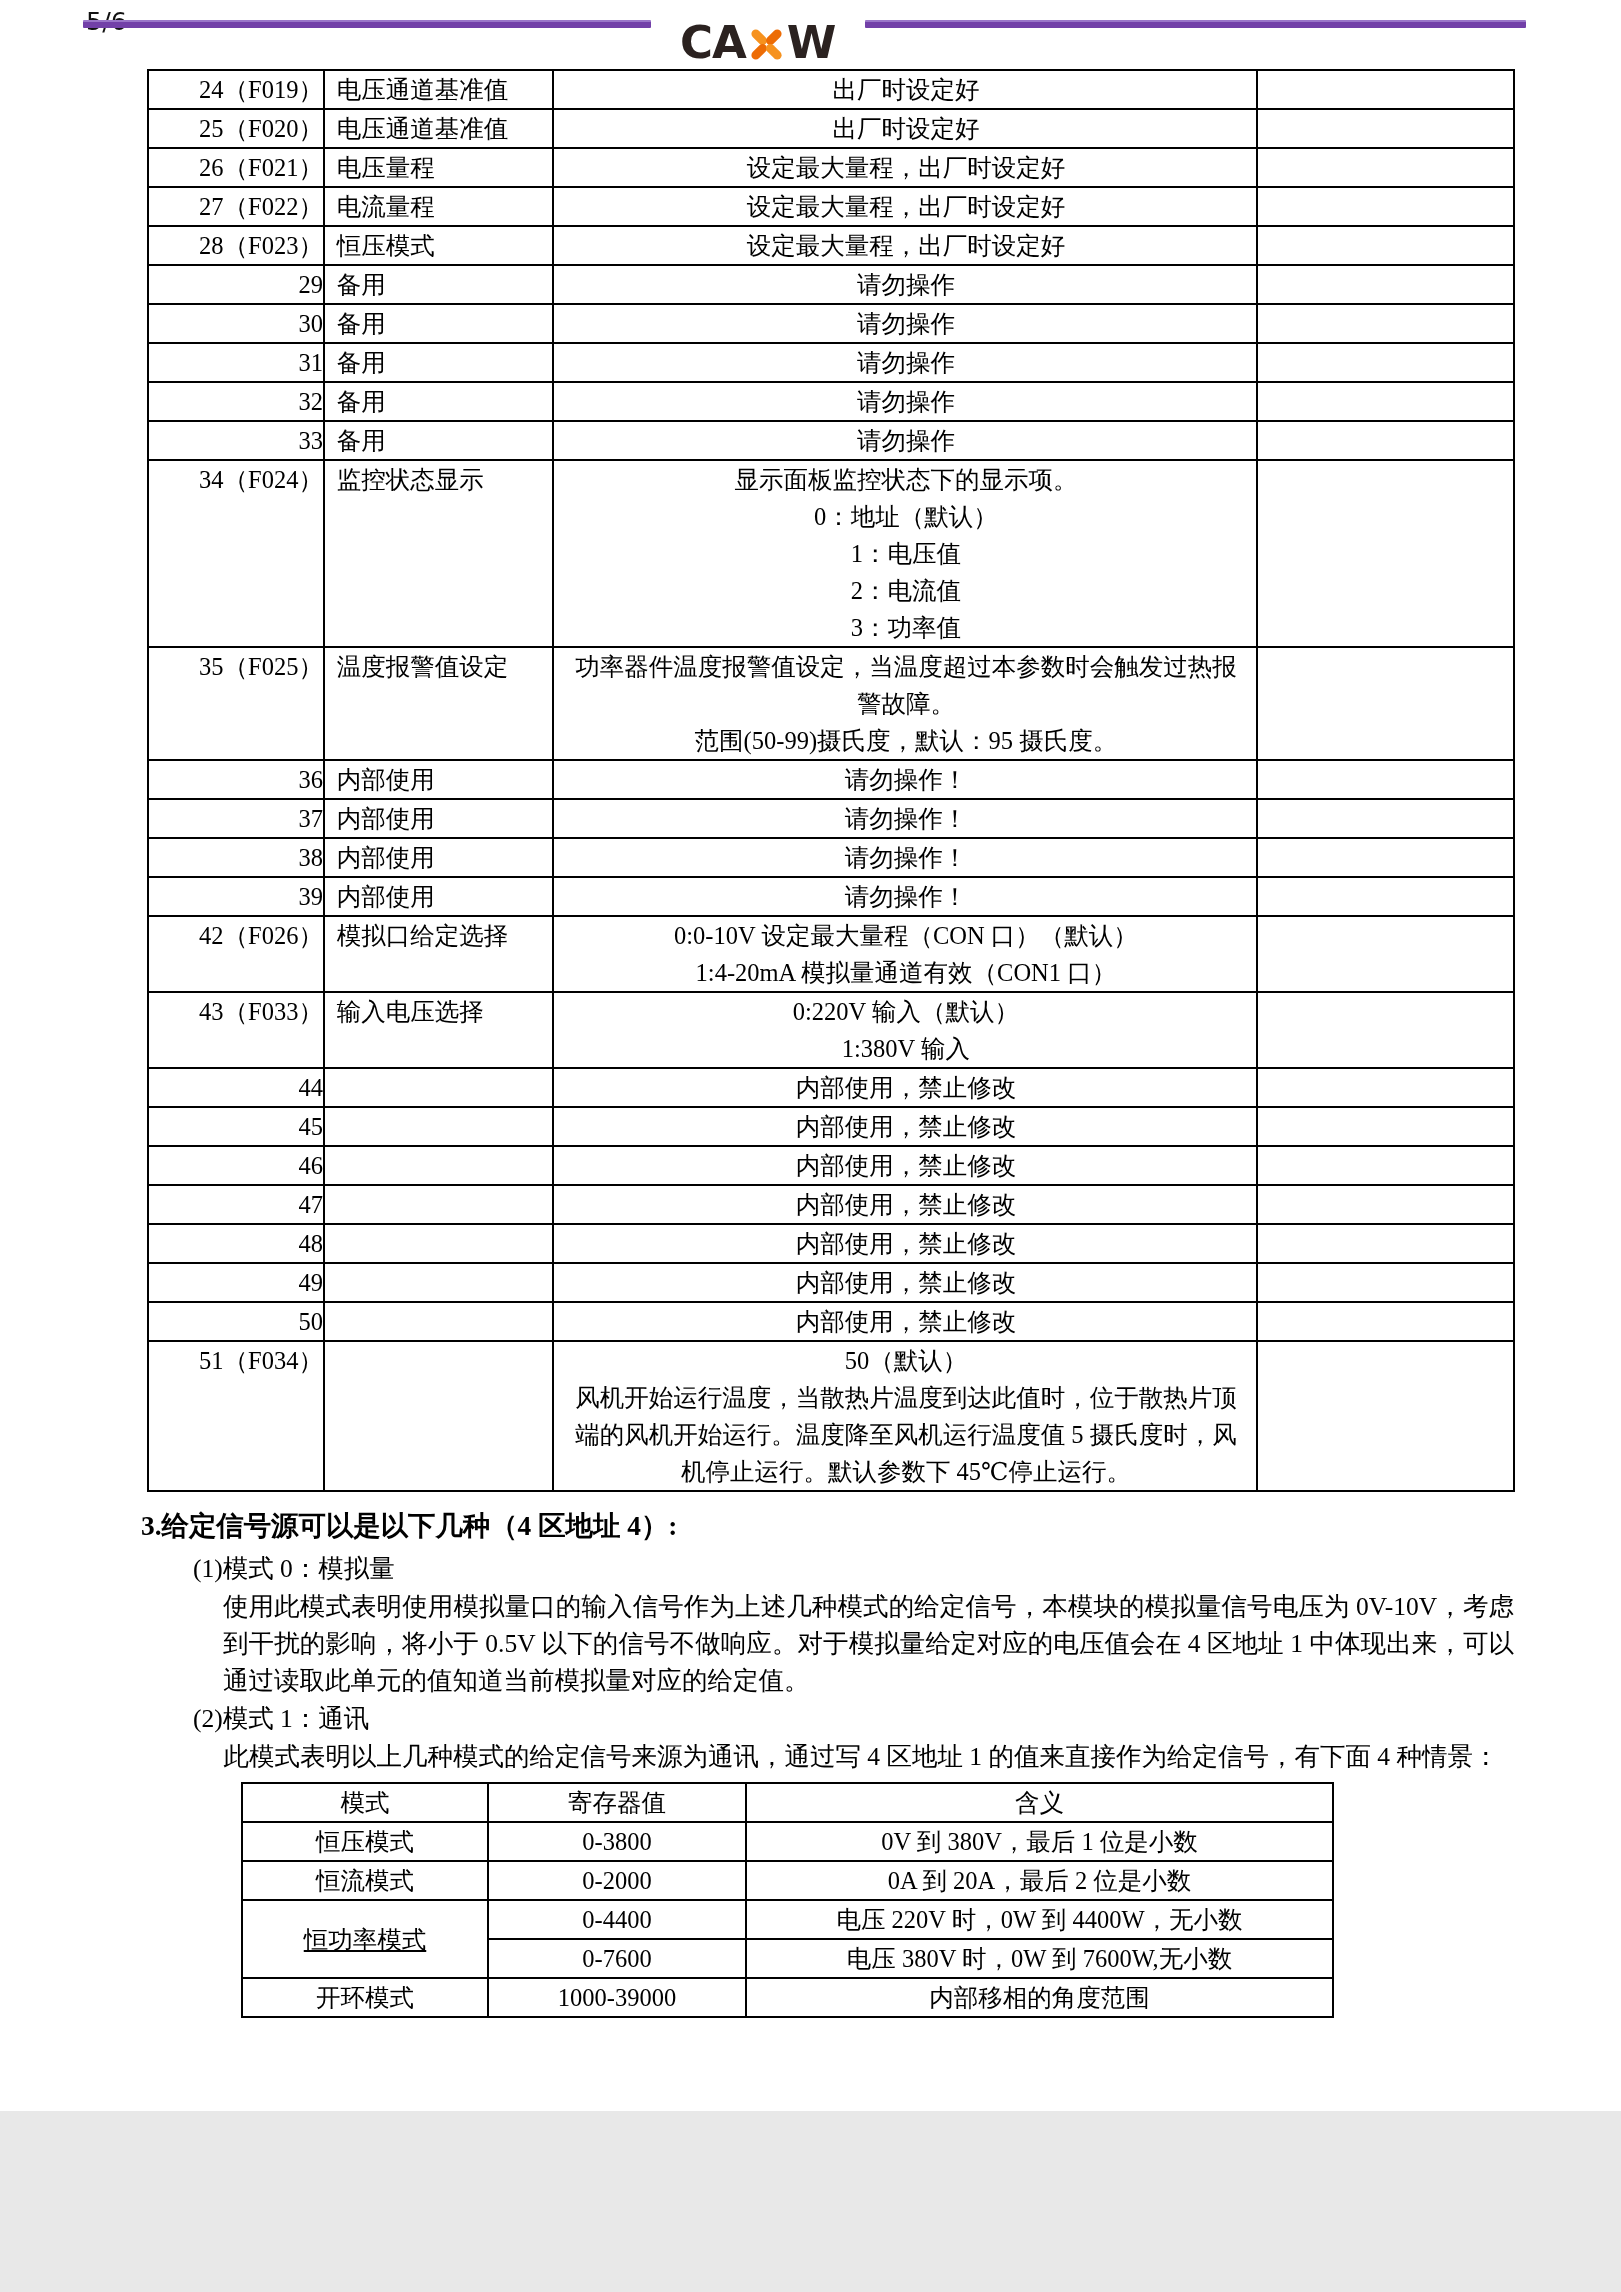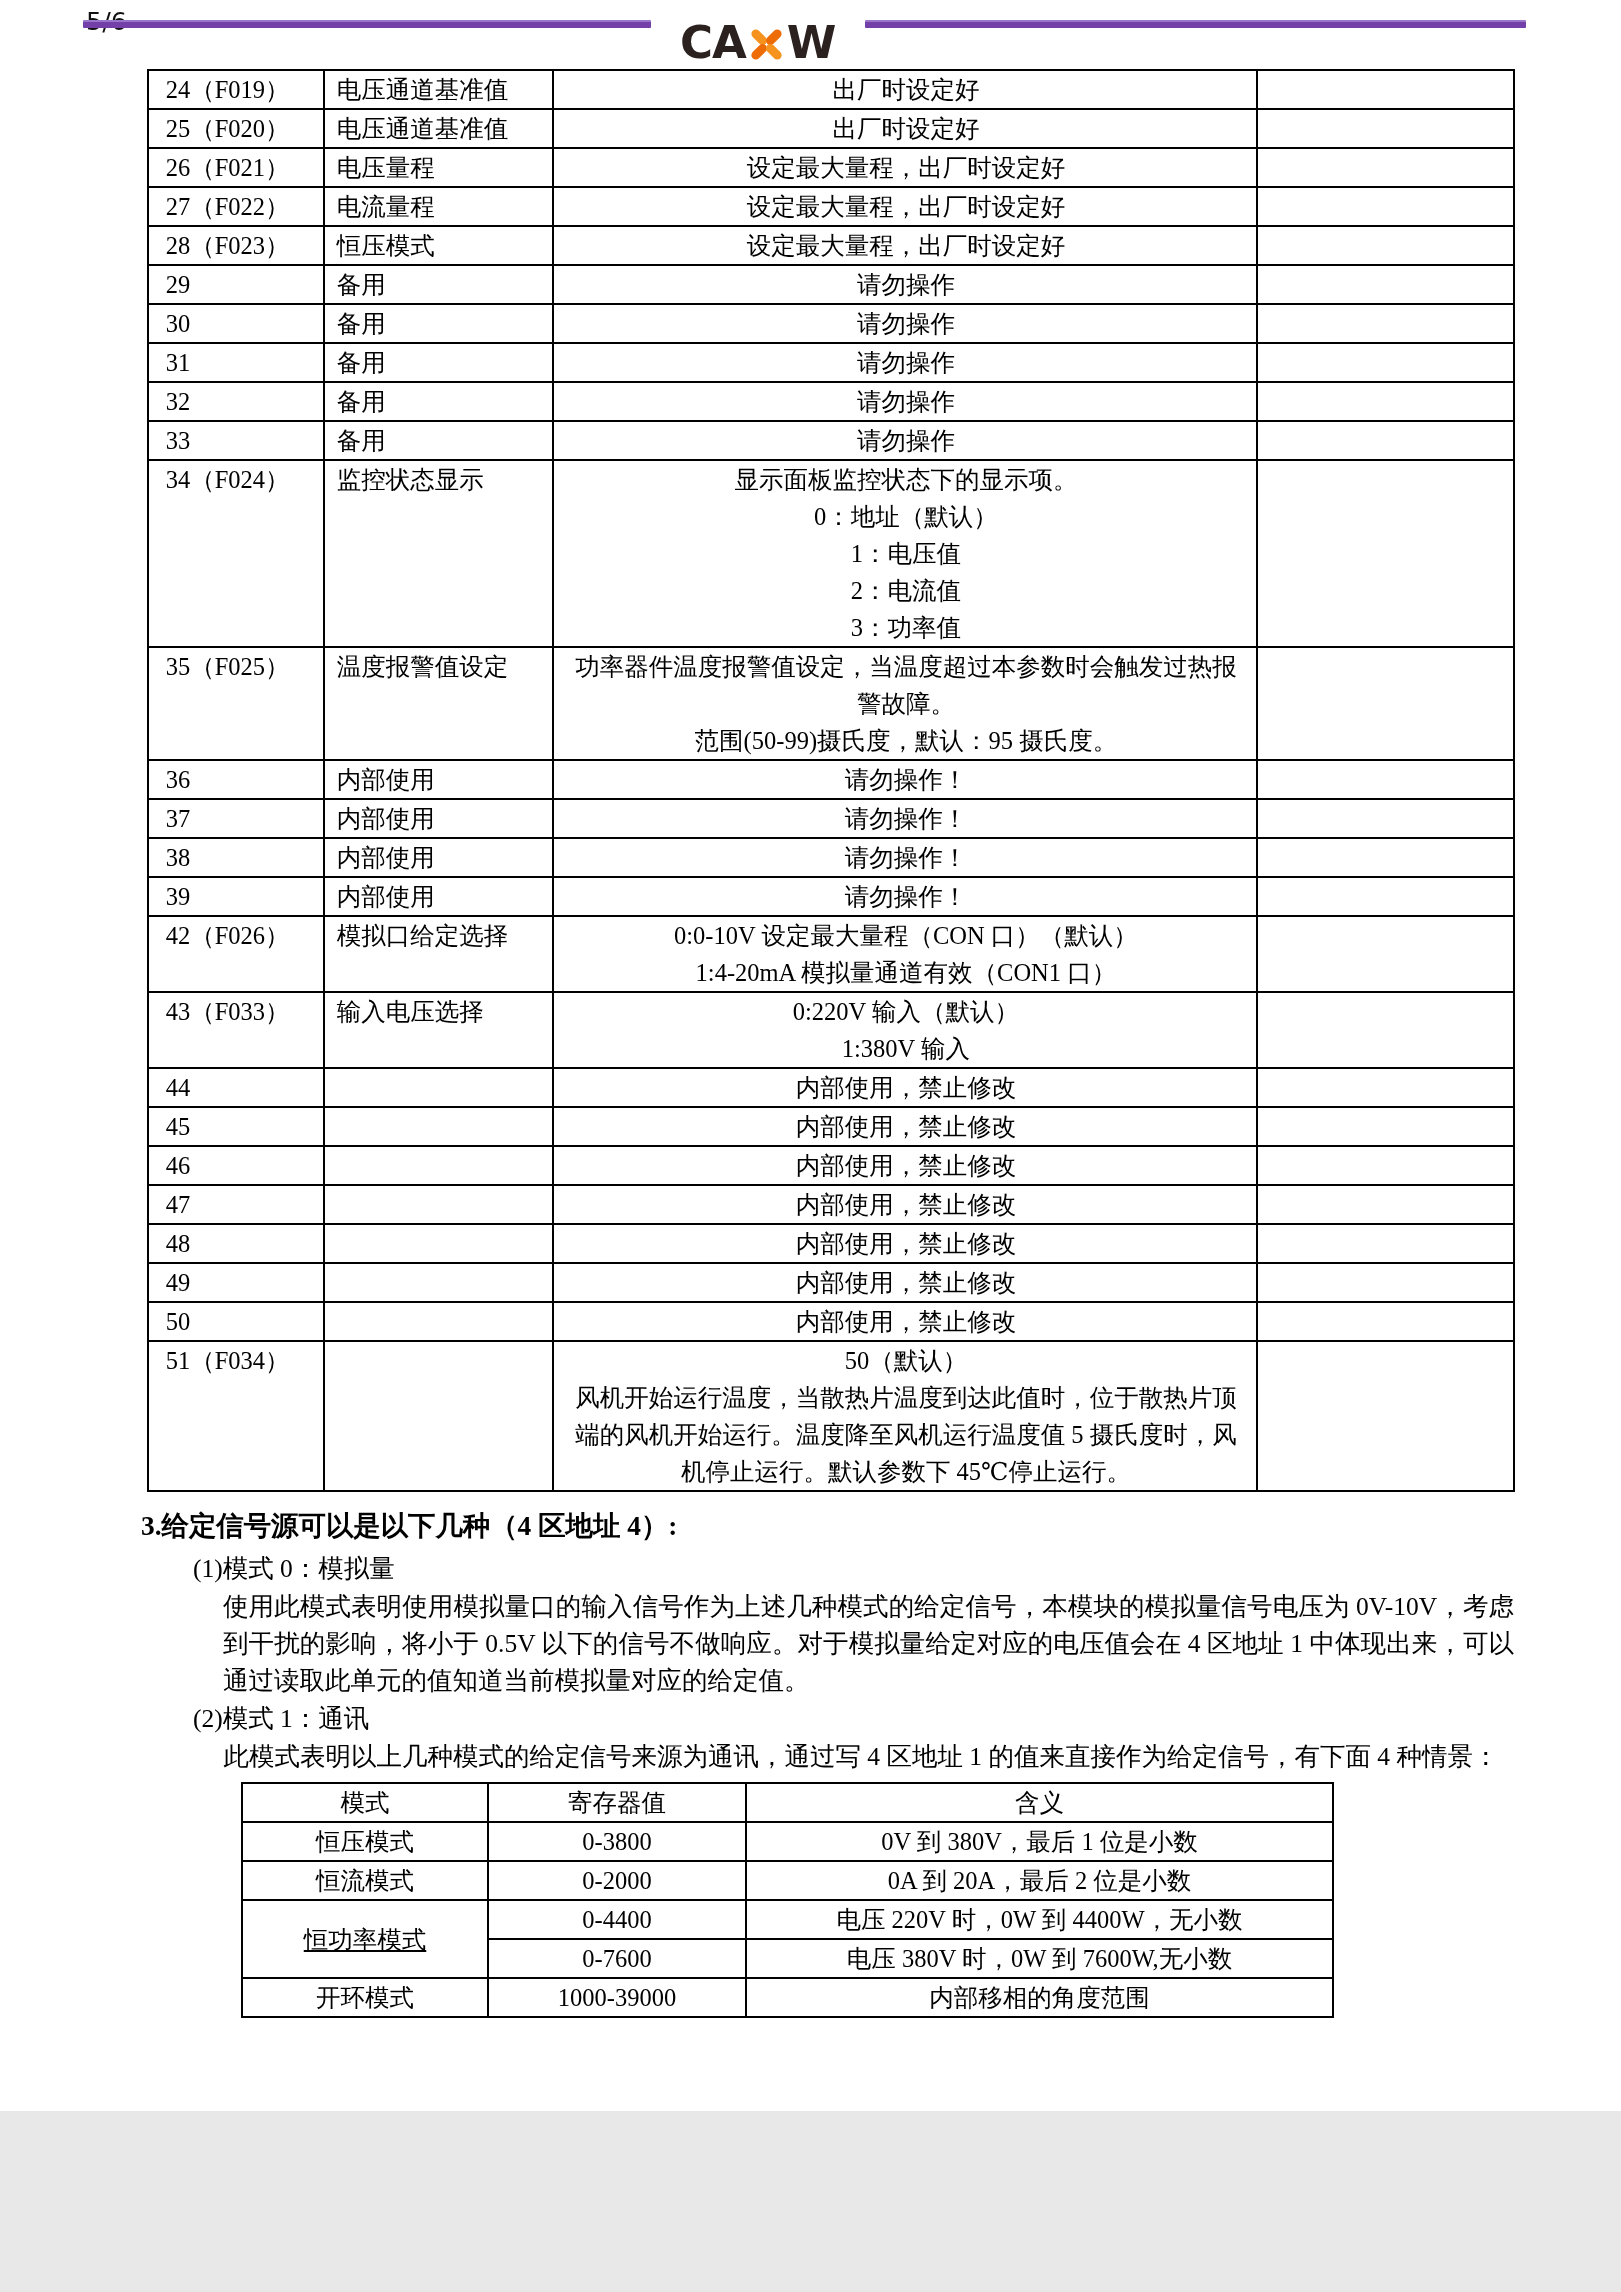--- a/index.html
+++ b/index.html
@@ -37,21 +37,21 @@
   .brand .xmark{margin:3.9px 2px 0 2px;display:block;}
   
   .content{padding-top:69px;}
   table{border-collapse:collapse;table-layout:fixed;}
   .param-table{margin-left:147px;width:1366px;border:2.9px solid #000;}
   .param-table td{
     border:2px solid #000;vertical-align:top;
     font-size:24.5px;line-height:37px;padding:0;
     overflow:hidden;
   }
-  .param-table td.c1{padding-left:16.7px;}
+  .param-table td.c1{padding-left:16.7px;text-align:right;}
   .param-table td.c2{padding-left:11.8px;}
   .param-table td.c3{padding-left:11.8px;padding-right:10px;text-align:center;}
   
   .sec-heading{
     margin:13.7px 107px 2px 141px;
     font-weight:bold;font-size:27.4px;line-height:41px;
   }
   .sub-title{margin-left:193px;font-size:25.5px;line-height:39px;}
   .body-par{font-size:25.5px;line-height:37px;text-align:justify;}
   .body0{margin-left:223px;margin-right:107px;}

